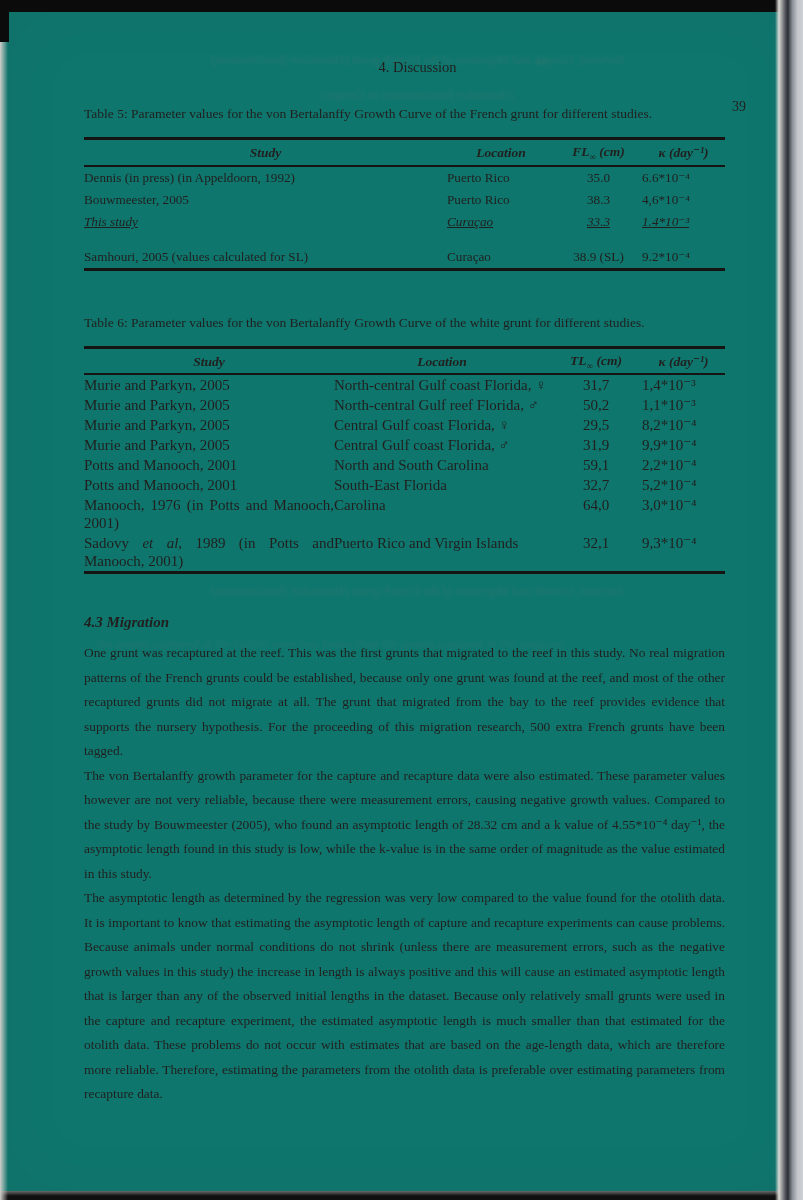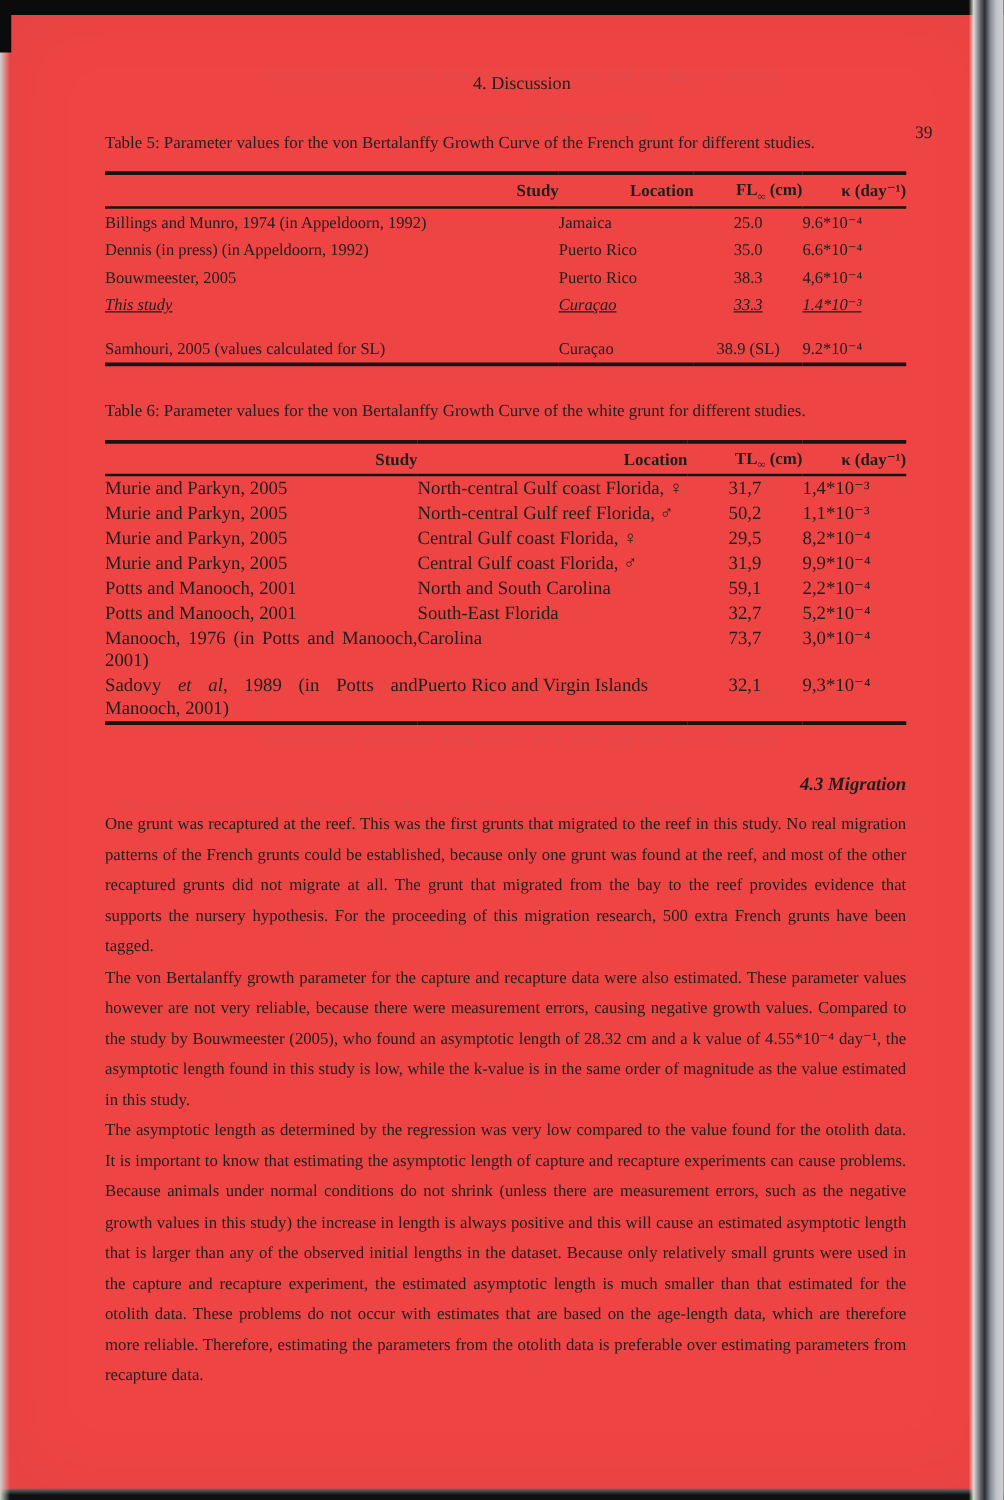--- a/index.html
+++ b/index.html
@@ -4,21 +4,21 @@
 <style>
   html,body { margin:0; padding:0; }
   body {
     width:803px; height:1200px; position:relative; overflow:hidden;
     background:#26262a;
     font-family:"Liberation Serif","DejaVu Serif",serif;
     color:#201f1d;
   }
   .page {
     position:absolute; inset:0;
-    background:#ef4444;
+    background:#0f766e;
     box-shadow: inset 0 0 70px rgba(60,55,45,0.07);
   }
   
   .edge-top    { position:absolute; left:0; top:0; width:803px; height:12px; background:#0b0b0c; }
   .edge-bottom { position:absolute; left:0; top:1191px; width:803px; height:9px; background:linear-gradient(180deg,#6b6b68,#101011 55%); }
   .edge-right  { position:absolute; top:0; right:0; width:28px; height:1200px;
                  background:linear-gradient(90deg, rgba(242,241,238,0) 0%, #d9d8d4 14%, #55585e 36%, #2b2f35 46%, #8a8f97 62%, #c2c5ca 80%, #ced1d5 100%); }
   .edge-left-strip { position:absolute; left:0; top:0; width:8px; height:1200px;
                  background:linear-gradient(90deg,#cfcecb, rgba(242,241,238,0)); }
   .edge-left-corner { position:absolute; left:0; top:0; width:9px; height:42px; background:#0b0b0c; }
@@ -35,35 +35,35 @@
   .ghost-mid    { top:583px; left:97px; width:641px; text-align:center; font-size:13px; }
   .ghost-body   { top:636px; left:97px; width:641px; text-align:justify; font-size:13px; opacity:0.12; }
 
   .page-header { position:absolute; top:59px; left:97px; width:641px; }
   .section-title { text-align:center; font-size:14.5px; }
   .page-number { position:absolute; right:-8px; top:0; font-size:14px;margin-top:40px; }
 
   .content { position:absolute; left:84px; top:106px; width:641px; }
 
   .caption { font-size:13.5px; margin:0 0 15px 0; }
-  .caption-6 { margin-top:28px; }
+  .caption-6 { margin-top:44px; }
 
   table { border-collapse:collapse; width:641px; table-layout:fixed; }
   table { border-bottom:3.5px solid #151412; }
   thead tr { border-top:3px solid #151412; border-bottom:2px solid #151412; }
-  th { text-align:right; font-weight:bold; font-size:13.5px; padding:4px 0 3px 0;margin-top:16px; }
+  th { text-align:center; font-weight:bold; font-style:italic; font-size:13.5px; padding:4px 0 3px 0;margin-top:16px; }
   td { font-size:13.2px; line-height:19px; padding:1.5px 0; vertical-align:top; }
   .t6 td { font-size:15px; line-height:18px; padding:1px 0; }
   .num-center { text-align:center; }
   .italic-row td { font-style:italic;text-decoration:underline; }
   .spacer-row td { height:13px; padding:0; }
   .justify-cell { text-align:justify; padding-right:14px; }
   sub.inf { font-size:9px; } 
 
-  .mig-heading { font-size:15px; font-weight:bold; font-style:italic; margin:40px 0 10px 0;text-align:right; }
+  .mig-heading { font-size:15px; font-weight:bold; font-style:italic; margin:40px 0 10px 0; }
   .para { margin:0; font-size:13.4px; line-height:24.5px; text-align:justify; }
 </style>
 </head>
 <body>
 
 <div class="page">
 
   <div class="ghost ghost-title1 mirrored">Survival, Growth and Migration of the French grunt (Haemulon flavolineatum)</div>
   <div class="ghost ghost-title2 mirrored">(Haemulon flavolineatum) in Curaçao</div>
   <div class="ghost ghost-num mirrored">34</div>
@@ -89,26 +89,20 @@
       <thead>
         <tr>
           <th>Study</th>
           <th>Location</th>
           <th><span>FL</span><sub class="inf">∞</sub><span> (cm)</span></th>
           <th>κ (day⁻¹)</th>
         </tr>
       </thead>
       <tbody>
         <tr>
-          <td>Billings and Munro, 1974 (in Appeldoorn, 1992)</td>
-          <td>Jamaica</td>
-          <td class="num-center">25.0</td>
-          <td>9.6*10⁻⁴</td>
-        </tr>
-        <tr>
           <td>Dennis (in press) (in Appeldoorn, 1992)</td>
           <td>Puerto Rico</td>
           <td class="num-center">35.0</td>
           <td>6.6*10⁻⁴</td>
         </tr>
         <tr>
           <td>Bouwmeester, 2005</td>
           <td>Puerto Rico</td>
           <td class="num-center">38.3</td>
           <td>4,6*10⁻⁴</td>
@@ -184,21 +178,21 @@
         </tr>
         <tr>
           <td>Potts and Manooch, 2001</td>
           <td>South-East Florida</td>
           <td class="num-center">32,7</td>
           <td>5,2*10⁻⁴</td>
         </tr>
         <tr>
           <td class="justify-cell">Manooch, 1976 (in Potts and Manooch, 2001)</td>
           <td>Carolina</td>
-          <td class="num-center">73,7</td>
+          <td class="num-center">64,0</td>
           <td>3,0*10⁻⁴</td>
         </tr>
         <tr>
           <td class="justify-cell"><span>Sadovy </span><i>et al</i><span>, 1989 (in Potts and Manooch, 2001)</span></td>
           <td>Puerto Rico and Virgin Islands</td>
           <td class="num-center">32,1</td>
           <td>9,3*10⁻⁴</td>
         </tr>
       </tbody>
     </table>

